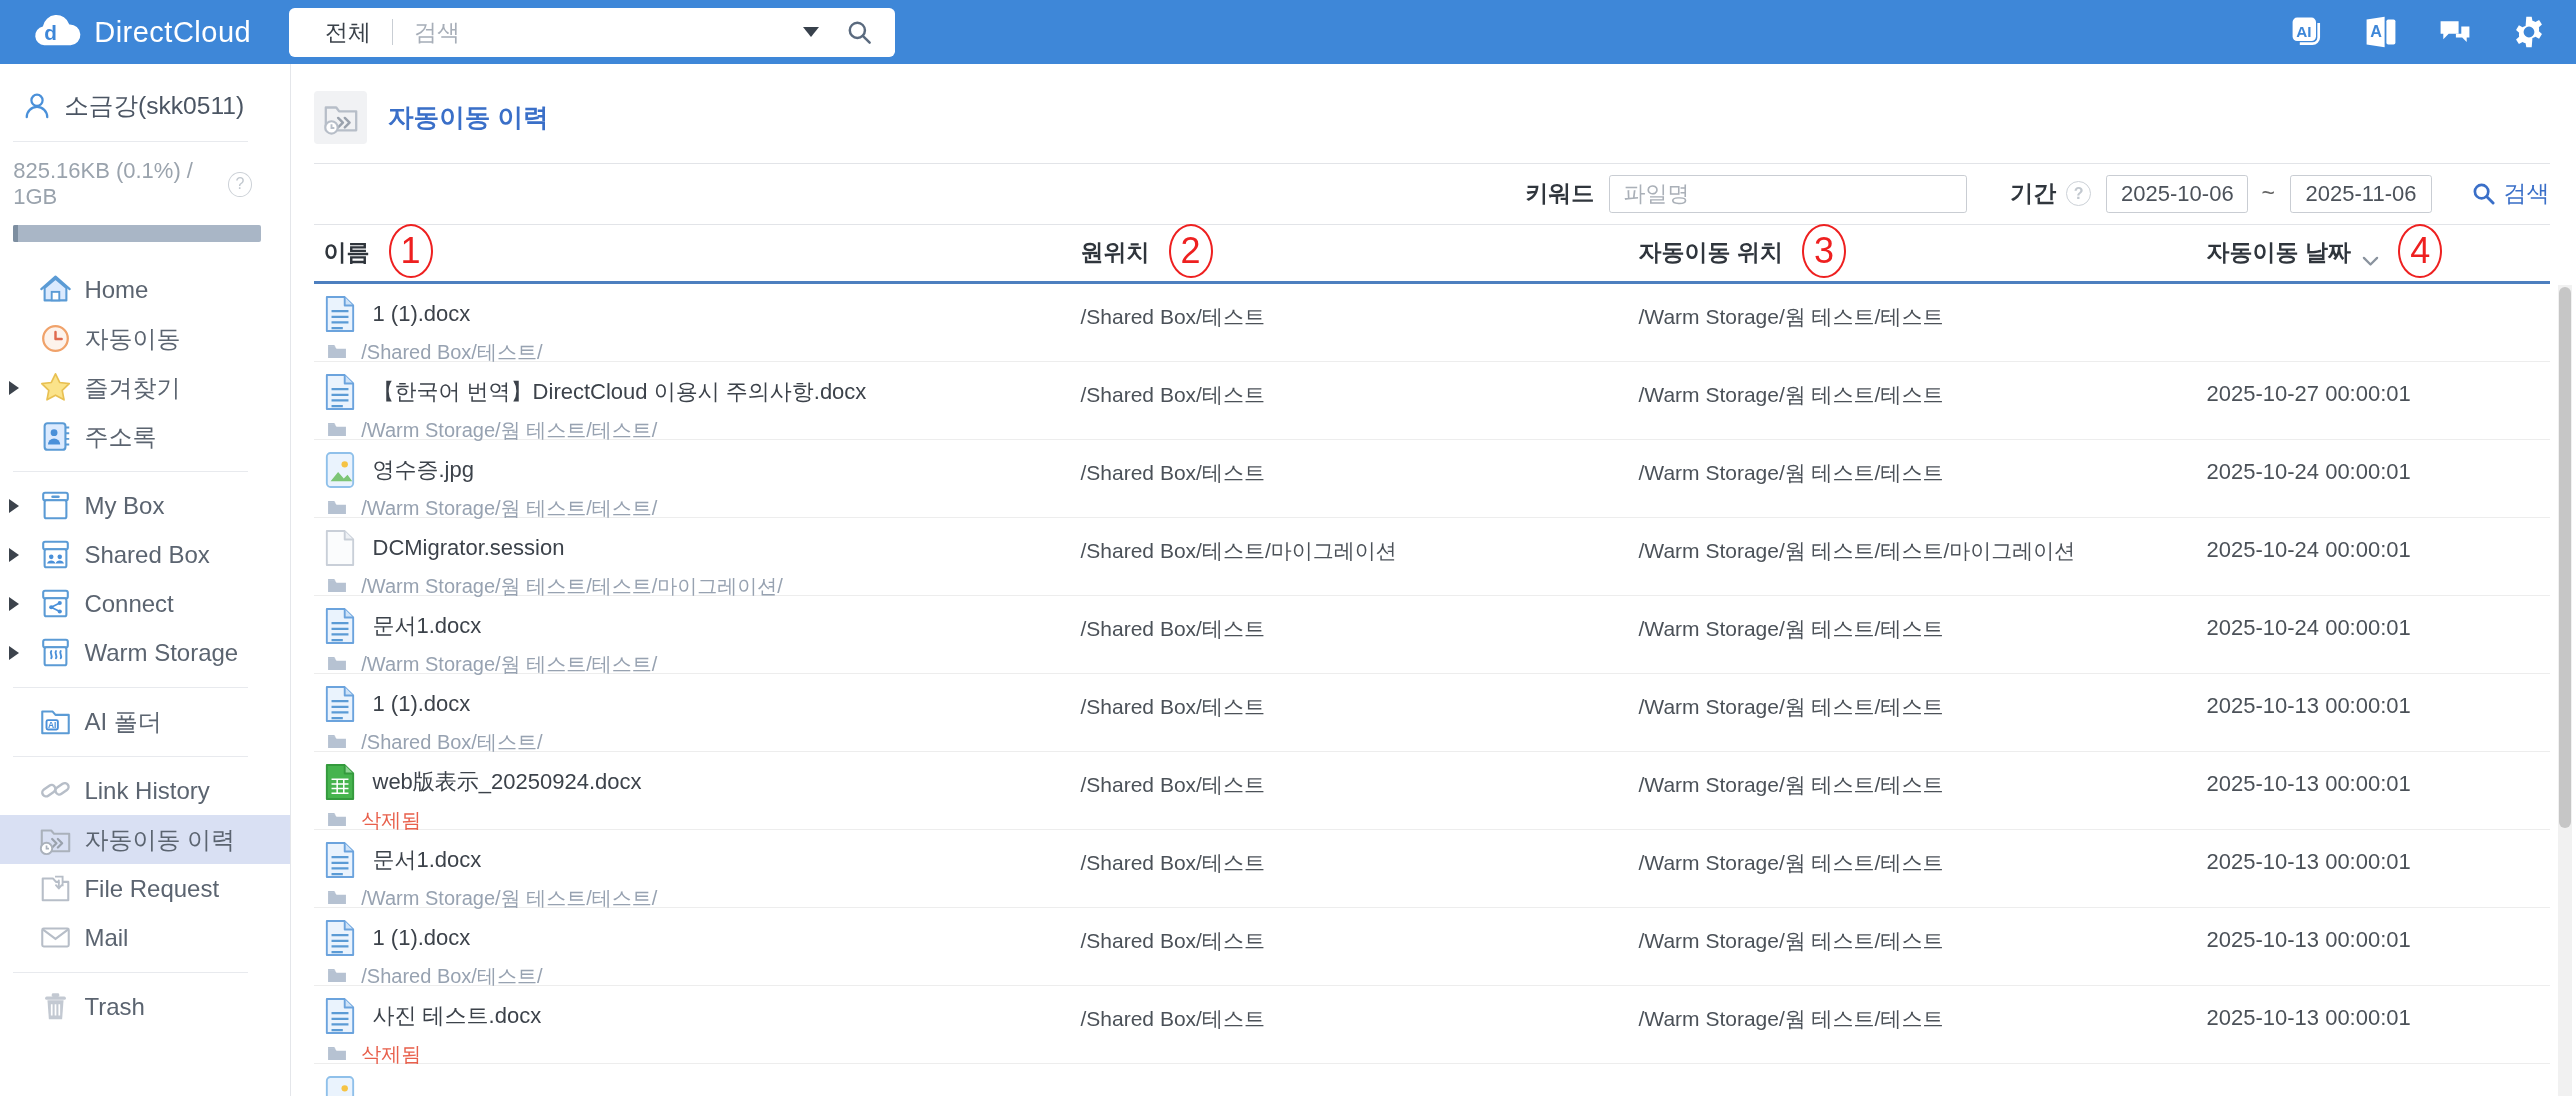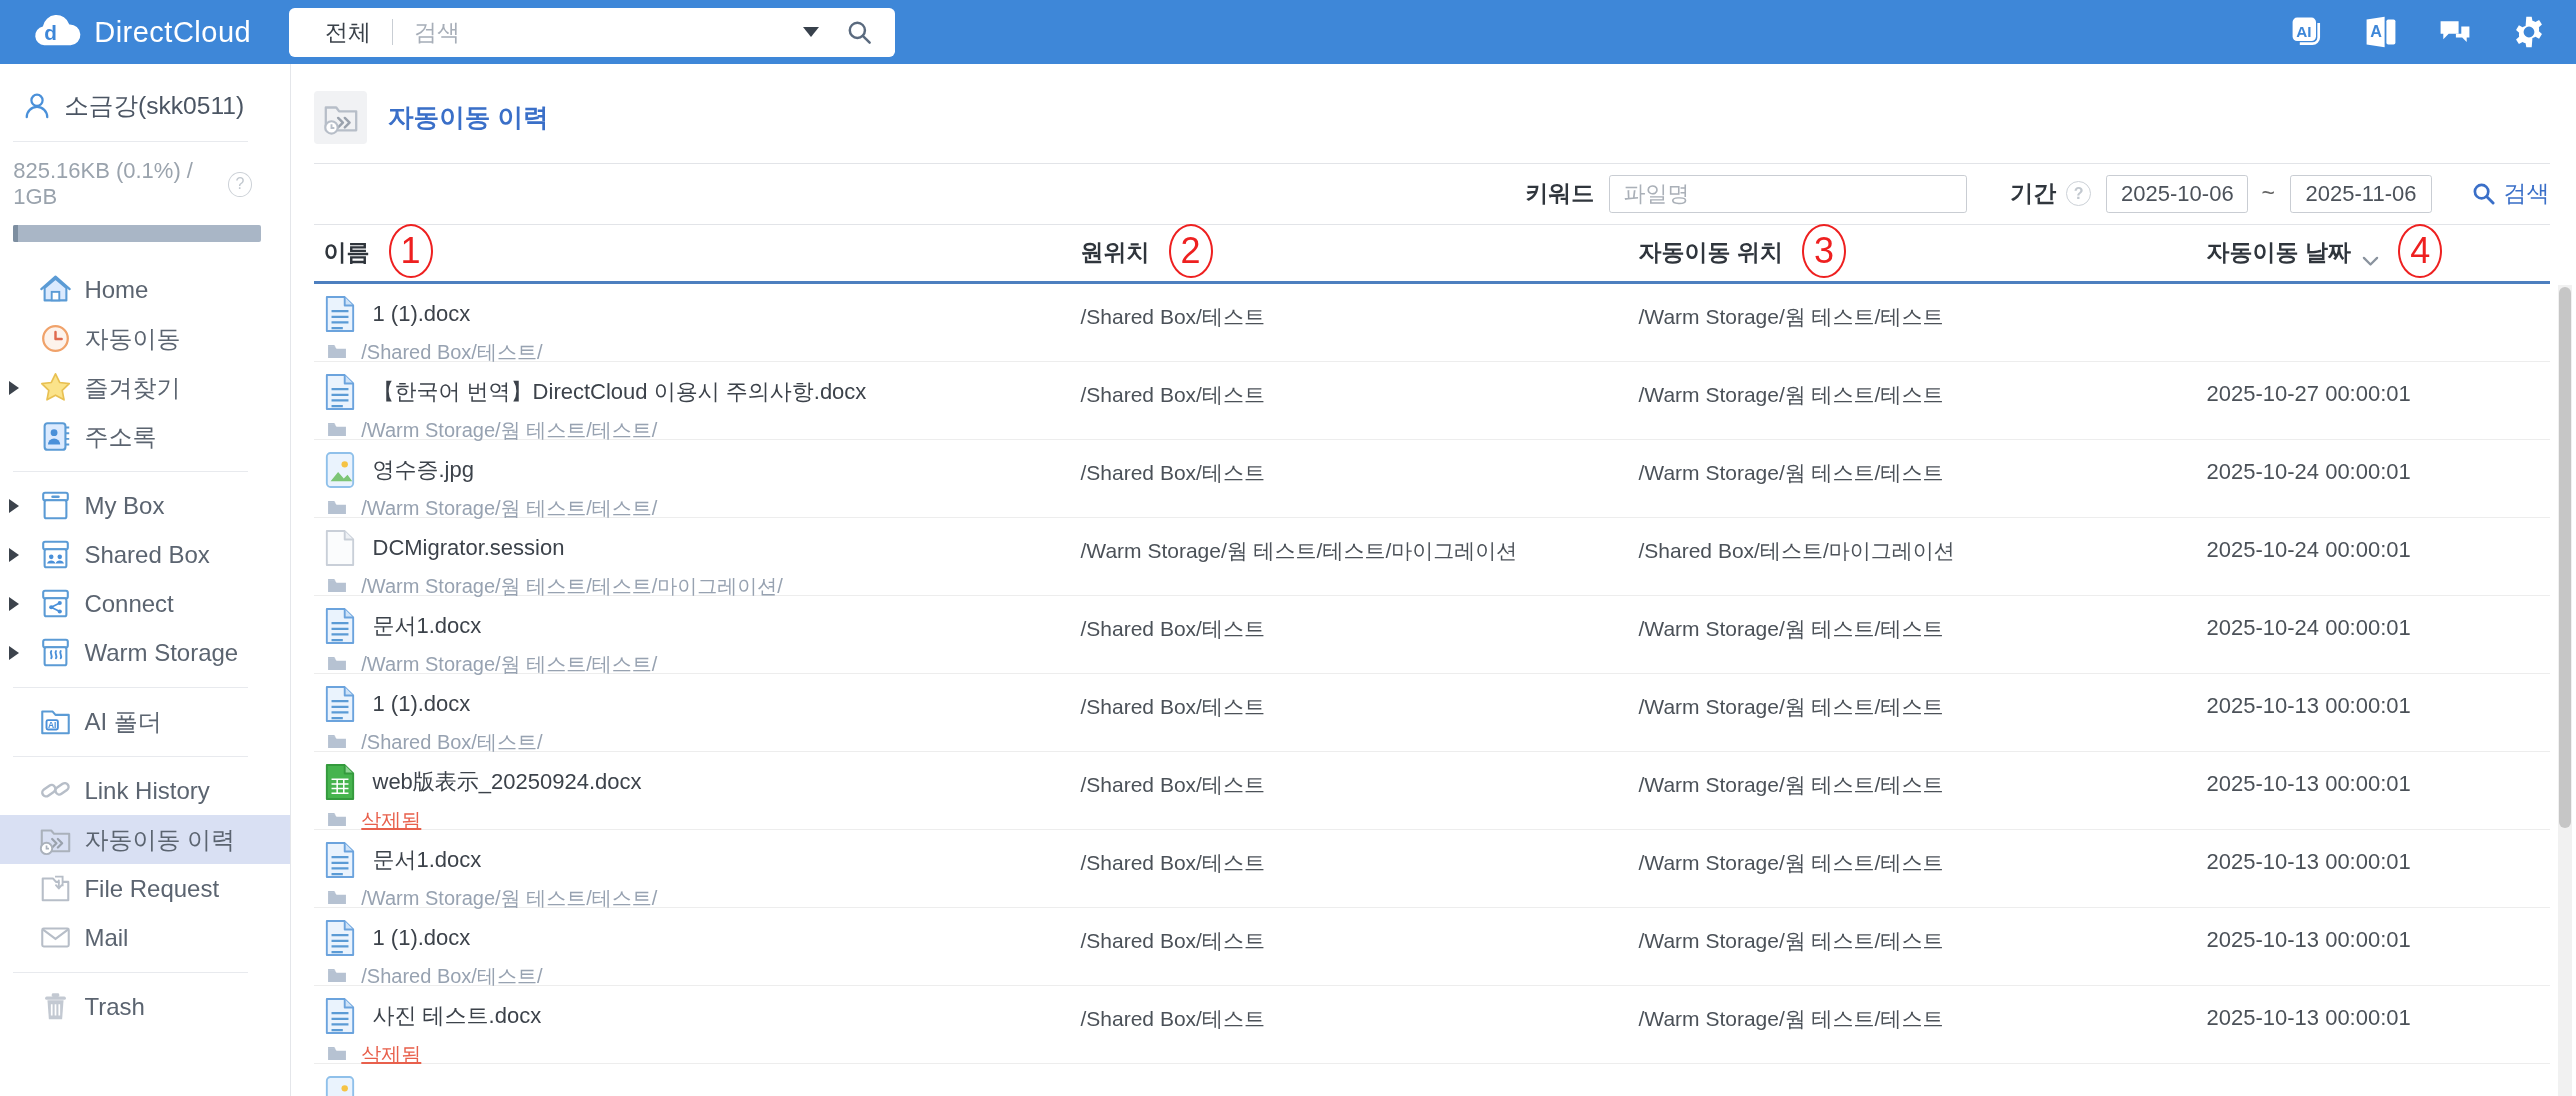--- a/index.html
+++ b/index.html
@@ -81,21 +81,21 @@
   .rows { margin-right:26.5px; }
   .t-row { height:78px; border-bottom:0.9px solid #ededed; align-items:start; }
   .name-cell { padding-top:11.4px; }
   .name-line { display:flex; align-items:center; }
   .name-line .ficon { width:32px; height:38px; flex:none; }
   .name-line .ficon svg { width:32px; height:38px; }
   .fname { margin-left:17px; font-size:22px; color:#3c424a; }
   .sub-line { display:flex; align-items:center; margin-top:5.7px; padding-left:3.8px; }
   .sub-line svg { width:20px; height:16px; flex:none; }
   .sub-path { margin-left:14px; font-size:20px; color:#97a2b1; }
-  .sub-path.deleted { color:#e8604c;text-decoration:underline; }
+  .sub-path.deleted { color:#e8604c; }
   .plain-cell { padding-top:19px; font-size:21px; color:#4b5158; }
   .date-cell { padding-top:19px; font-size:22px; color:#4b5158; }
 
   .scrollbar-track { position:absolute; right:3.8px; top:221px; bottom:0; width:14px; background:#f1f1f1; }
   .scrollbar-thumb { position:absolute; top:1.9px; left:0.9px; width:12.3px; height:541px; background:#c6c6c6; border-radius:6.6px; }
 </style>
 </head>
 <body>
 
 <div class="page">
@@ -448,22 +448,22 @@
               <span class="fname">DCMigrator.session</span>
             </div>
             <div class="sub-line">
               <span><svg viewBox="0 0 21 17">
                   <path d="M1 3.5h7l2 2.5h10v10H1z" fill="#b6c2d2"></path>
                   <path d="M1 2h6.5l1.5 2H1z" fill="#b6c2d2"></path>
                 </svg></span>
               <span class="sub-path">/Warm Storage/웜 테스트/테스트/마이그레이션/</span>
             </div>
           </div>
+          <div class="plain-cell">/Shared Box/테스트/마이그레이션</div>
           <div class="plain-cell">/Warm Storage/웜 테스트/테스트/마이그레이션</div>
-          <div class="plain-cell">/Shared Box/테스트/마이그레이션</div>
           <div class="date-cell">2025-10-24 00:00:01</div>
         </div>
         <div class="t-row grid-cols">
           <div class="name-cell">
             <div class="name-line">
               <span class="ficon"><svg viewBox="0 0 34 40">
                   <path d="M3 2h19l9 9v27H3z" fill="#eaf3fd" stroke="#6ba3dd" stroke-width="2" stroke-linejoin="round"></path>
                   <path d="M22 2v9h9" fill="#cfe3f8" stroke="#6ba3dd" stroke-width="2" stroke-linejoin="round"></path>
                   <path d="M8 17h18M8 23h18M8 29h18M8 35h12" stroke="#5b9bd5" stroke-width="2.4"></path>
                 </svg></span>

